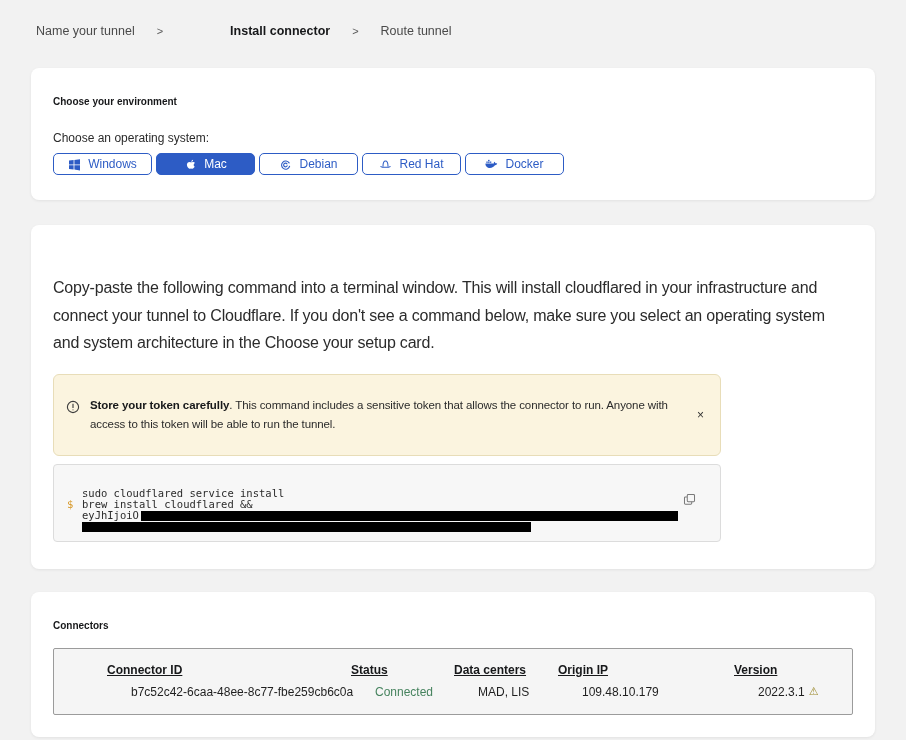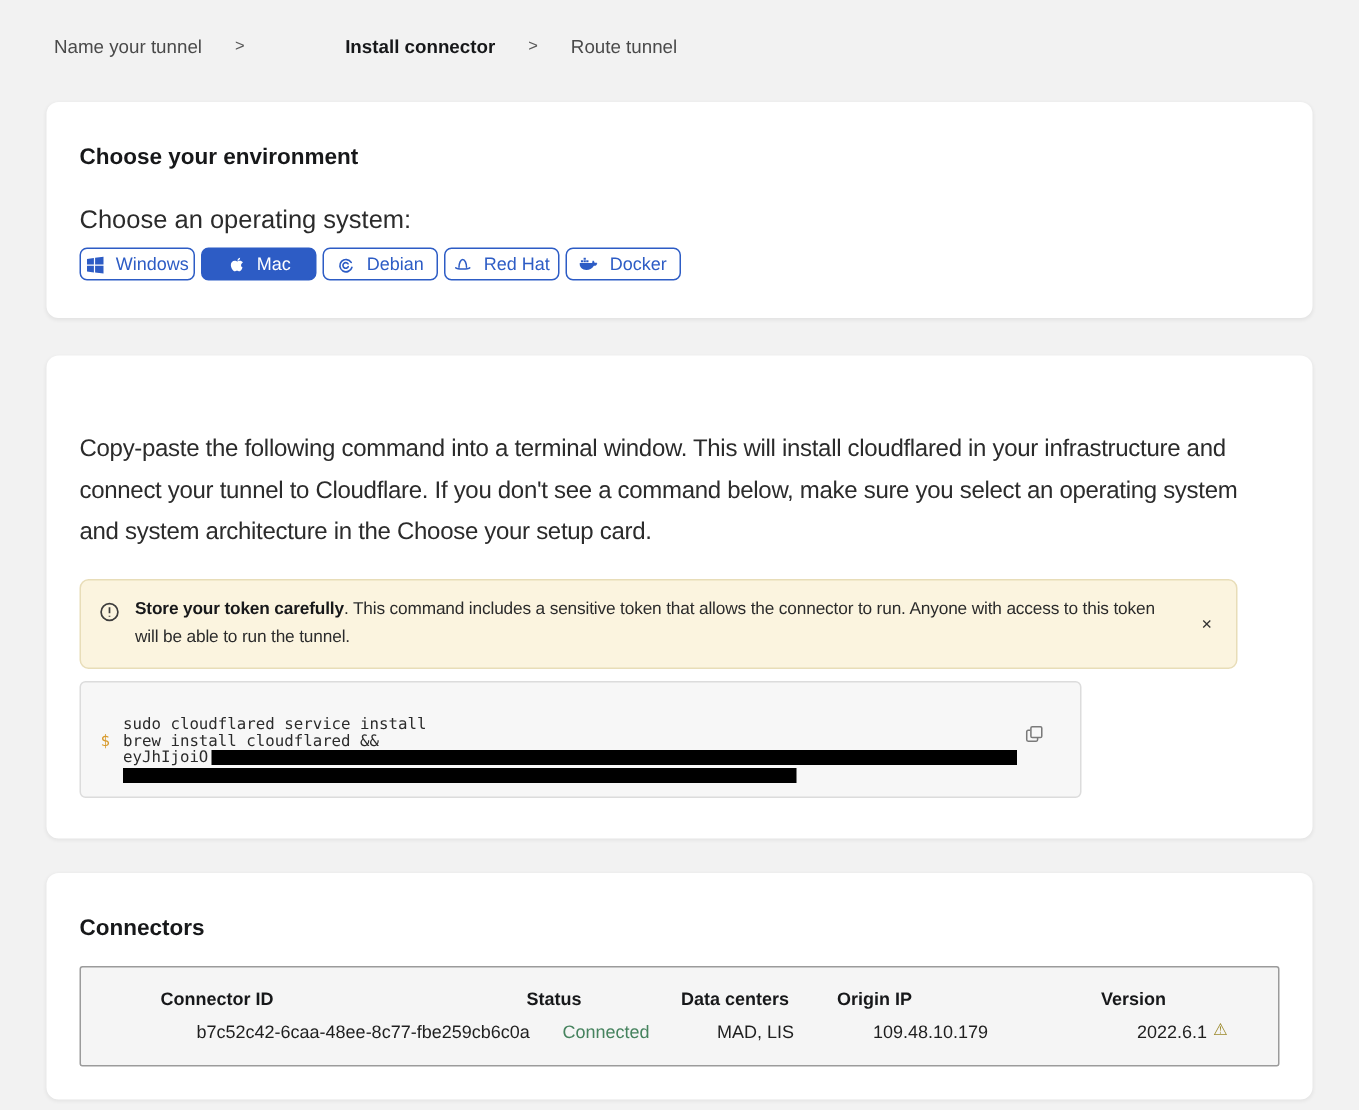--- a/index.html
+++ b/index.html
@@ -24,44 +24,44 @@
   }
   .crumb{cursor:pointer;}
   .crumb.active{font-weight:700;color:var(--text);padding-left:45px;}
   .crumb-sep{font-size:11px;color:#5a5a5a;}
 
   
   .card{
     background:#fff;border-radius:8px;margin:0 31px;
     box-shadow:0 1px 3px rgba(0,0,0,0.07);
   }
-  .card h2{margin:0;font-size:15px;font-weight:700;color:var(--text);}
+  .card h2{margin:0;font-size:10px;font-weight:700;color:var(--text);}
 
   .card-env{margin-top:30px;padding:28px 22px 25px;}
-  .os-label{margin-top:24px;font-size:17px;color:#2b2b2b;}
+  .os-label{margin-top:24px;font-size:12px;color:#2b2b2b;}
   .os-row{display:flex;gap:4px;margin-top:8px;}
   .os-btn{
-    width:77px;height:22px;
+    width:99px;height:22px;
     display:flex;align-items:center;justify-content:center;gap:7px;
     background:#fff;border:1px solid var(--blue);border-radius:5px;
     color:var(--blue);font-size:12px;font-family:inherit;cursor:pointer;padding:0;
   }
   .os-btn.selected{background:var(--blue);color:#fff;}
   .os-btn svg{width:13px;height:13px;flex:none;}
 
   .card-install{margin-top:25px;padding:30px 22px 27px;}
   .desc{
     margin-top:19px;max-width:800px;
     font-size:16px;letter-spacing:-0.2px;line-height:1.73;color:#2b2b2b;
   }
   .warning-banner{
-    width:772px;margin-top:17px;
+    width:668px;margin-top:17px;
     background:#fbf4df;border:1px solid #e8ddb8;border-radius:6px;
     display:flex;align-items:flex-start;gap:10px;
-    padding:10px 12px;
+    padding:21px 12px;
   }
   .warning-icon{margin-top:4px;flex:none;}
   .warning-text{flex:1;font-size:11.5px;line-height:1.65;color:#2b2b2b;letter-spacing:-0.1px;}
   .warning-text b{color:#17181a;}
   .warning-close{
     align-self:center;background:none;border:none;cursor:pointer;
     font-size:12px;color:#333;padding:2px 4px;line-height:1;font-family:inherit;
   }
   .terminal{
     position:relative;width:668px;margin-top:8px;
@@ -83,21 +83,21 @@
 
   .card-connectors{margin-top:23px;padding:28px 22px 22px;}
   .connector-table{
     margin-top:17px;
     border:1px solid #9b9b9b;border-radius:2px;
     background:#f5f5f5;
     padding:14px 10px 15px 53px;
     font-size:12px;
   }
   .t-head,.t-row{display:grid;grid-template-columns:244px 103px 104px 176px auto;align-items:center;}
-  .t-head{font-weight:700;color:var(--text);}
+  .t-head{font-weight:700;color:var(--text);text-decoration:underline;}
   .t-row{margin-top:8px;color:#1f1f1f;padding-left:24px;}
   .status-connected{color:#46835e;}
   .version-cell{display:flex;align-items:center;gap:4px;}
   .warn-triangle{color:#9c8a2d;font-size:11px;line-height:1;}
 
   .next-btn{
     display:block;margin:24px 0 0 33px;
     min-width:64px;height:29px;padding:0 15px;
     background:var(--blue);color:#fff;border:none;border-radius:5px;
     font-size:12.5px;font-family:inherit;cursor:pointer;
@@ -215,20 +215,20 @@
       <span>Data centers</span>
       <span>Origin IP</span>
       <span>Version</span>
     </div>
     <div class="t-row">
       <span>b7c52c42-6caa-48ee-8c77-fbe259cb6c0a</span>
       <span class="status-connected">Connected</span>
       <span>MAD, LIS</span>
       <span>109.48.10.179</span>
       <span class="version-cell">
-        <span>2022.6.1</span>
+        <span>2022.3.1</span>
         <span class="warn-triangle">⚠</span>
       </span>
     </div>
   </div>
 </section>
 
 <button class="next-btn">Next</button>
 
 </body></html>

